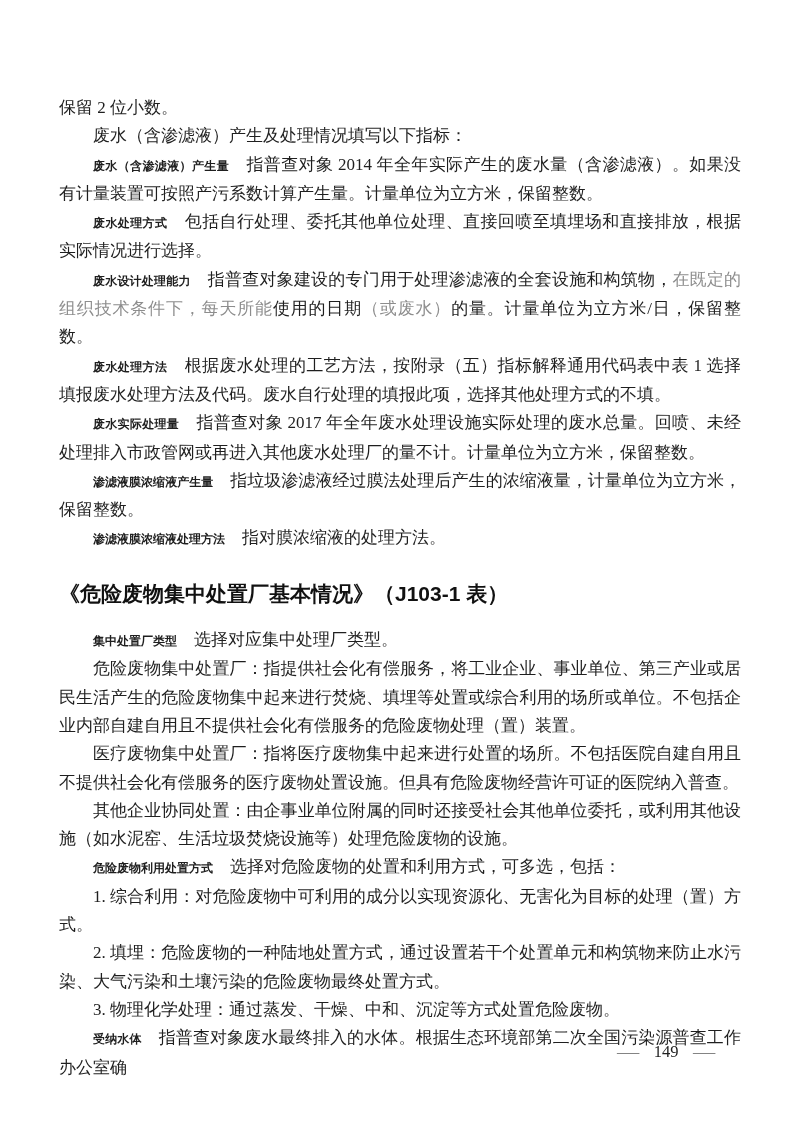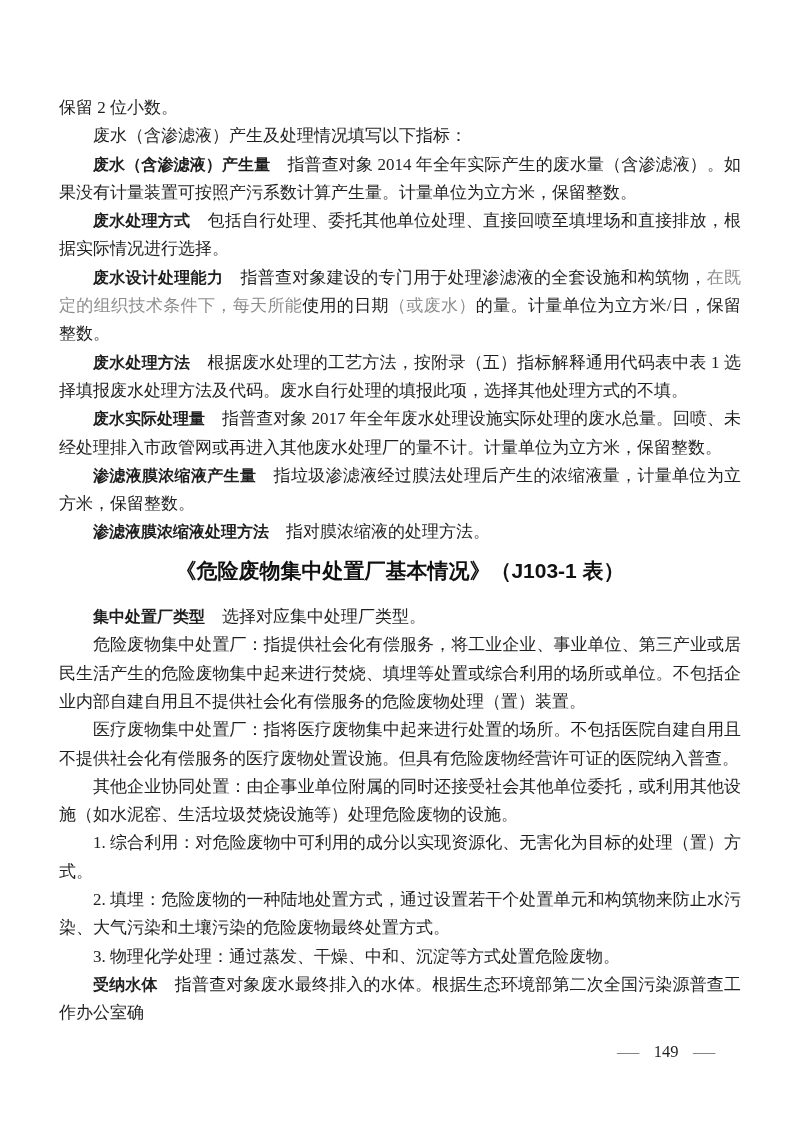--- a/index.html
+++ b/index.html
@@ -21,30 +21,30 @@
     font-size: 17px;
     line-height: 28.3px;
     color: #1f1f1f;
     text-align: justify;
   }
   p.para { text-align: justify; }
   p.para.indent { text-indent: 2em; }
   .seg-bold {
     font-weight: 700;
     font-family: "Liberation Sans", "DejaVu Sans", sans-serif;
-    font-size: 16px;
+    font-size: 12px;
   }
   .seg-muted { color: #8d8d8d; }
   .doc-title {
     font-size: 21px;
     font-weight: 700;
     font-family: "Liberation Sans", "DejaVu Sans", sans-serif;
-    text-align: center;
+    text-align: left;
     text-indent: 0;
-    margin: 10px 0 18px 0;
+    margin: 26px 0 18px 0;
     color: #111111;
   }
   .footer {
     position: absolute;
     top: 1042px;
     right: 88px;
     display: inline-flex;
     align-items: center;
     gap: 17px;
     font-size: 16.5px;
@@ -71,20 +71,21 @@
         <p class="para indent"><span class="seg-bold">废水实际处理量</span><span>　指普查对象 2017 年全年废水处理设施实际处理的废水总量。回喷、未经处理排入市政管网或再进入其他废水处理厂的量不计。计量单位为立方米，保留整数。</span></p>
         <p class="para indent"><span class="seg-bold">渗滤液膜浓缩液产生量</span><span>　指垃圾渗滤液经过膜法处理后产生的浓缩液量，计量单位为立方米，保留整数。</span></p>
         <p class="para indent"><span class="seg-bold">渗滤液膜浓缩液处理方法</span><span>　指对膜浓缩液的处理方法。</span></p>
       </div>
     <h1 class="doc-title">《危险废物集中处置厂基本情况》（J103-1 表）</h1>
     <div>
         <p class="para indent"><span class="seg-bold">集中处置厂类型</span><span>　选择对应集中处理厂类型。</span></p>
         <p class="para indent"><span>危险废物集中处置厂：指提供社会化有偿服务，将工业企业、事业单位、第三产业或居民生活产生的危险废物集中起来进行焚烧、填埋等处置或综合利用的场所或单位。不包括企业内部自建自用且不提供社会化有偿服务的危险废物处理（置）装置。</span></p>
         <p class="para indent"><span>医疗废物集中处置厂：指将医疗废物集中起来进行处置的场所。不包括医院自建自用且不提供社会化有偿服务的医疗废物处置设施。但具有危险废物经营许可证的医院纳入普查。</span></p>
         <p class="para indent"><span>其他企业协同处置：由企事业单位附属的同时还接受社会其他单位委托，或利用其他设施（如水泥窑、生活垃圾焚烧设施等）处理危险废物的设施。</span></p>
+        <p class="para indent"><span class="seg-bold">危险废物利用处置方式</span><span>　选择对危险废物的处置和利用方式，可多选，包括：</span></p>
         <p class="para indent"><span>1. 综合利用：对危险废物中可利用的成分以实现资源化、无害化为目标的处理（置）方式。</span></p>
         <p class="para indent"><span>2. 填埋：危险废物的一种陆地处置方式，通过设置若干个处置单元和构筑物来防止水污染、大气污染和土壤污染的危险废物最终处置方式。</span></p>
         <p class="para indent"><span>3. 物理化学处理：通过蒸发、干燥、中和、沉淀等方式处置危险废物。</span></p>
         <p class="para indent"><span class="seg-bold">受纳水体</span><span>　指普查对象废水最终排入的水体。根据生态环境部第二次全国污染源普查工作办公室确</span></p>
       </div>
   </div>
 
   <div class="footer">
     <span class="dash">—</span>
     <span class="num">149</span>

